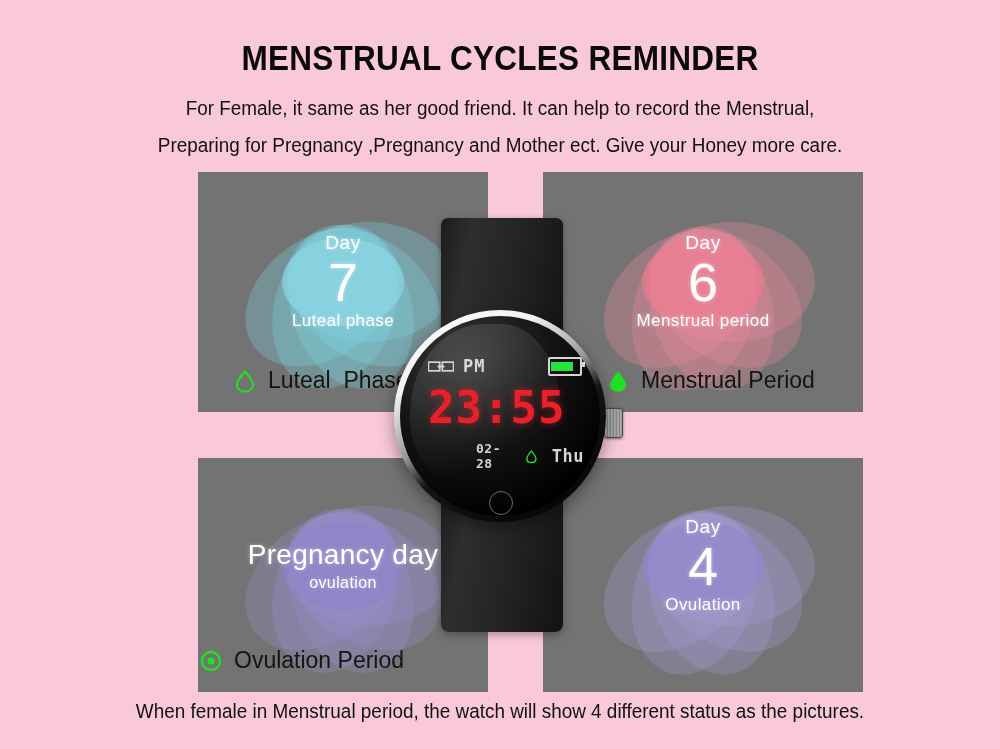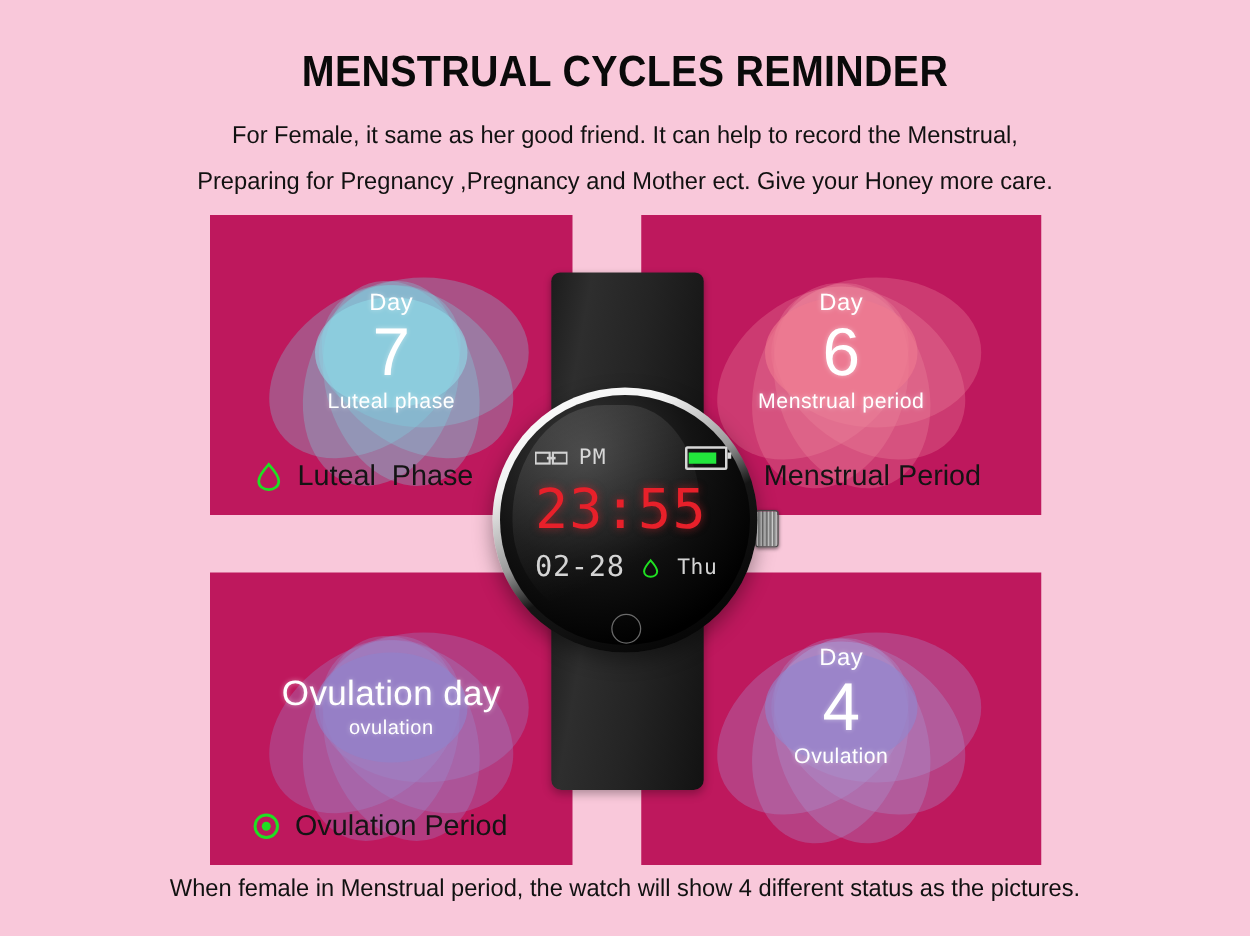--- a/index.html
+++ b/index.html
@@ -38,22 +38,23 @@
     padding-top: 12px;
     font-size: 19.5px;
     color: #111111;
     line-height: 37px;
     transform: scaleX(0.97);
   }
 
   
   .panel {
     position: absolute;
-    background: #be185d;
+    background: #737373;
     overflow: hidden;
+    margin-left: 30px;
   }
   #panel-tl { left: 168px; top: 172px; width: 290px; height: 240px; }
   #panel-tr { left: 513px; top: 172px; width: 320px; height: 240px; }
   #panel-bl { left: 168px; top: 458px; width: 290px; height: 234px; }
   #panel-br { left: 513px; top: 458px; width: 320px; height: 234px; }
 
   
   .blob-wrap {
     position: absolute;
     left: 50%;
@@ -134,21 +135,21 @@
     left: 0;
     width: 100%;
     display: flex;
     align-items: center;
     justify-content: center;
     gap: 10px;
     z-index: 6;
   }
   #panel-tl .caption { justify-content: flex-start; padding-left: 34px; }
   #panel-tr .caption { justify-content: flex-start; padding-left: 62px; }
-  #panel-bl .caption { justify-content: flex-start; padding-left: 32px; }
+  #panel-bl .caption { justify-content: flex-start; }
   #panel-br .caption { justify-content: flex-start; padding-left: 72px; }
   .caption-label {
     font-size: 23px;
     color: #141414;
     white-space: pre;
   }
   .caption-icon {
     width: 26px;
     height: 26px;
     flex: 0 0 26px;
@@ -189,20 +190,21 @@
       linear-gradient(150deg, #ffffff 0%, #f2f2f2 26%, #9a9a9a 46%, #151515 58%, #000000 100%);
     box-shadow: 0 6px 16px rgba(0,0,0,0.38);
     pointer-events: auto;
   }
   .watch-bezel {
     position: absolute;
     left: 6px; top: 6px;
     width: 200px; height: 200px;
     border-radius: 50%;
     background: radial-gradient(circle at 34% 24%, #3a3a3a 0%, #141414 42%, #000000 78%);
+    font-weight: bold;
   }
   .watch-gloss {
     position: absolute;
     left: 10px; top: 8px;
     width: 150px; height: 178px;
     border-radius: 60% 48% 52% 70% / 62% 56% 46% 58%;
     background: linear-gradient(155deg, rgba(255,255,255,0.14) 0%, rgba(255,255,255,0.05) 46%, rgba(255,255,255,0) 70%);
   }
   .crown {
     position: absolute;
@@ -275,22 +277,23 @@
     text-shadow: 0 0 7px rgba(232,32,42,0.55);
     font-family: "DejaVu Sans Mono", monospace;
   }
   .screen-row-bottom {
     display: flex;
     align-items: center;
     margin-top: 8px;
   }
   .screen-date {
     color: #d4d4d4;
-    font-size: 23px;
+    font-size: 13px;
     letter-spacing: 0.5px;
+    margin-left: 48px;
   }
   .screen-drop { margin-left: 12px; width: 17px; height: 19px; display: block; }
   .screen-weekday {
     color: #d4d4d4;
     font-size: 17px;
     margin-left: 13px;
     letter-spacing: 0.5px;
   }
 
   
@@ -361,21 +364,21 @@
 
 <div class="panel" id="panel-bl">
   <div class="blob-wrap">
     <div class="petal" style="background:#9a8fd0; transform:rotate(0deg) translateX(26px);"></div>
     <div class="petal" style="background:#9a8fd0; transform:rotate(36deg) translateX(26px);"></div>
     <div class="petal" style="background:#9a8fd0; transform:rotate(72deg) translateX(26px);"></div>
     <div class="petal" style="background:#9a8fd0; transform:rotate(108deg) translateX(26px);"></div>
     <div class="petal" style="background:#9a8fd0; transform:rotate(144deg) translateX(26px);"></div>
     <div class="core" style="background:#8f83cc;"></div>
     <div class="blob-text">
-      <span class="blob-big-word">Ovulation day</span>
+      <span class="blob-big-word">Pregnancy day</span>
       <span class="blob-sub-word">ovulation</span>
     </div>
   </div>
   <div class="caption">
     <svg class="caption-icon" viewBox="0 0 24 24">
       <circle cx="12" cy="12" r="8.3" fill="none" stroke="#20e022" stroke-width="2.2"></circle>
       <circle cx="12" cy="12" r="3.3" fill="#20e022"></circle>
     </svg>
     <span class="caption-label">Ovulation Period</span>
   </div>

